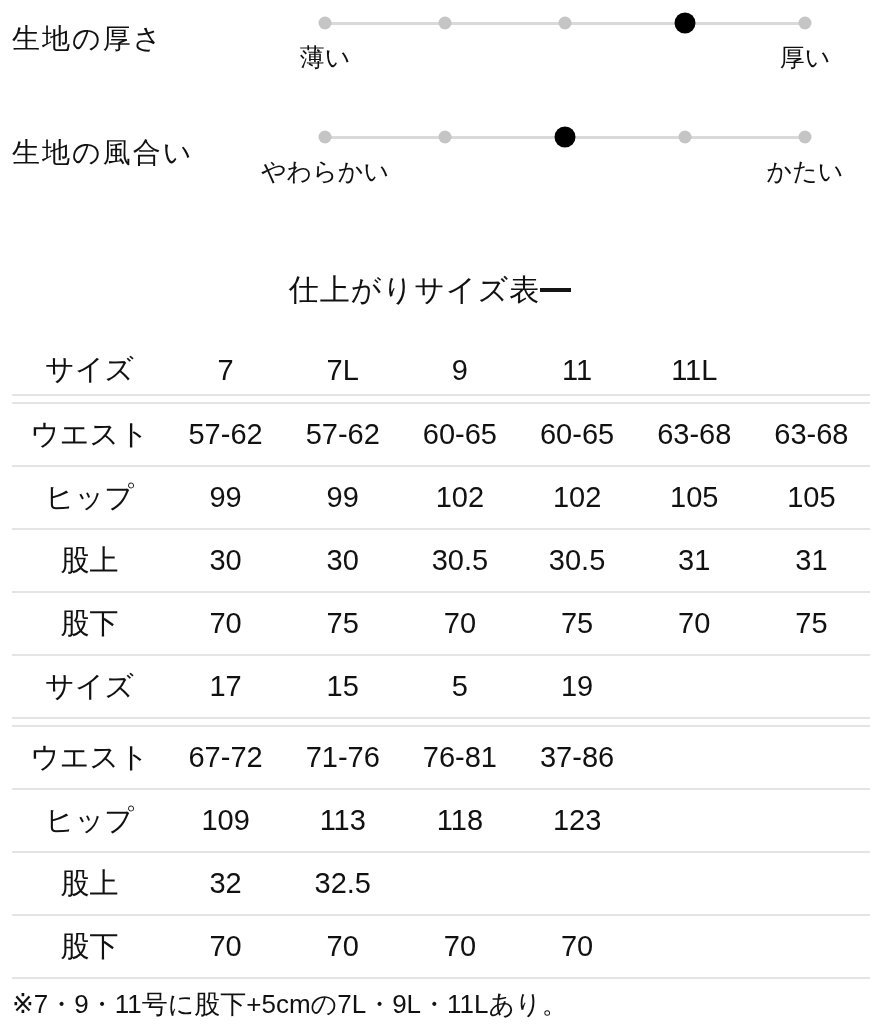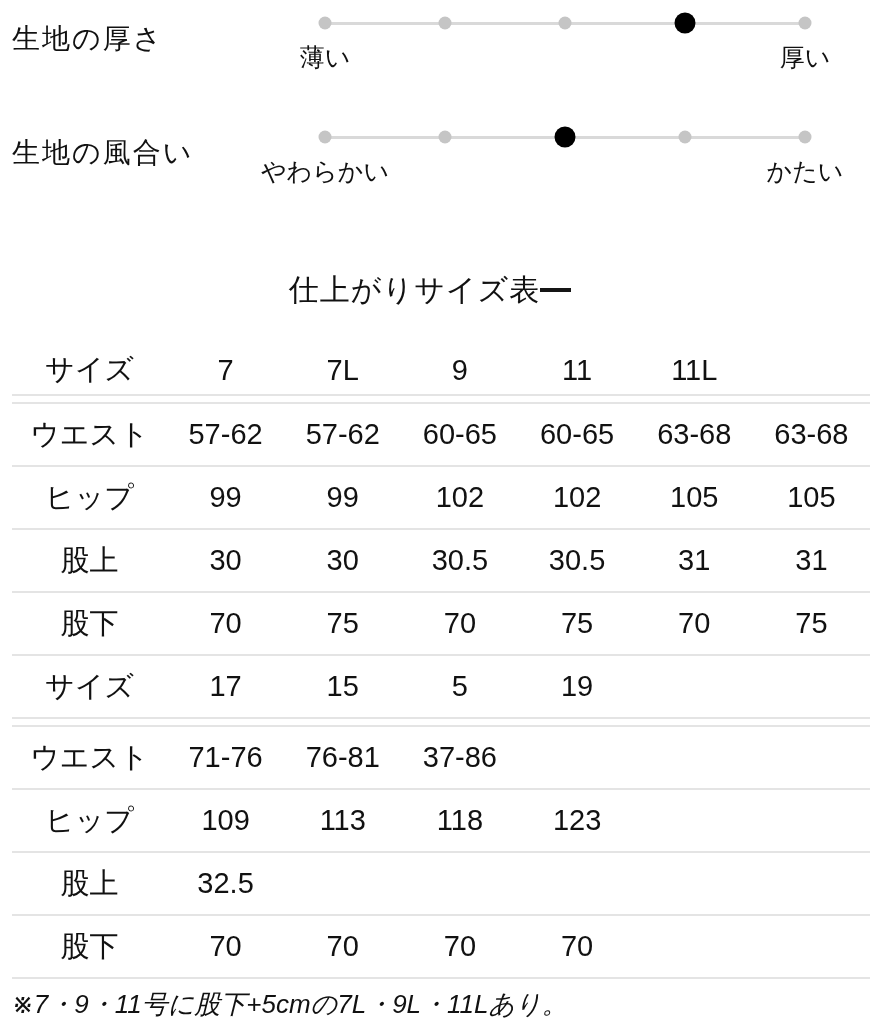--- a/index.html
+++ b/index.html
@@ -50,21 +50,21 @@
     display: grid; grid-template-columns: 155px repeat(6, 1fr);
     align-items: center; height: 61px; font-size: 29px;
   }
   .t-row--first { height: 48px; }
   .t-cell { text-align: center; white-space: nowrap; }
   .t-label { text-align: center; }
   .line { height: 0; border-top: 2px solid #e4e4e4; }
   .dbl { height: 10px; border-top: 2px solid #e4e4e4; border-bottom: 2px solid #e4e4e4; }
 
   
-  .note { margin: 10px 12px 16px 12px; font-size: 26px; line-height: 30px; font-style: italic; }
+  .note { margin: 10px 12px 16px 12px; font-size: 26px; line-height: 30px; }
 </style>
 </head>
 <body>
 
 <div class="scales">
 
   <div class="scale scale--thickness">
     <div class="scale-label">生地の厚さ</div>
     <div class="scale-slider">
       <div class="scale-line"></div>
@@ -154,39 +154,41 @@
       <div class="t-cell">17</div>
       <div class="t-cell">15</div>
       <div class="t-cell">5</div>
       <div class="t-cell">19</div>
       <div class="t-cell"></div>
       <div class="t-cell"></div>
     </div>
     <div class="dbl"></div>
     <div class="t-row">
       <div class="t-cell t-label">ウエスト</div>
+      <div class="t-cell">67-72</div>
       <div class="t-cell">71-76</div>
       <div class="t-cell">76-81</div>
       <div class="t-cell">37-86</div>
       <div class="t-cell"></div>
       <div class="t-cell"></div>
     </div>
     <div class="line"></div>
     <div class="t-row">
       <div class="t-cell t-label">ヒップ</div>
       <div class="t-cell">109</div>
       <div class="t-cell">113</div>
       <div class="t-cell">118</div>
       <div class="t-cell">123</div>
       <div class="t-cell"></div>
       <div class="t-cell"></div>
     </div>
     <div class="line"></div>
     <div class="t-row">
       <div class="t-cell t-label">股上</div>
+      <div class="t-cell">32</div>
       <div class="t-cell">32.5</div>
       <div class="t-cell"></div>
       <div class="t-cell"></div>
     </div>
     <div class="line"></div>
     <div class="t-row">
       <div class="t-cell t-label">股下</div>
       <div class="t-cell">70</div>
       <div class="t-cell">70</div>
       <div class="t-cell">70</div>

